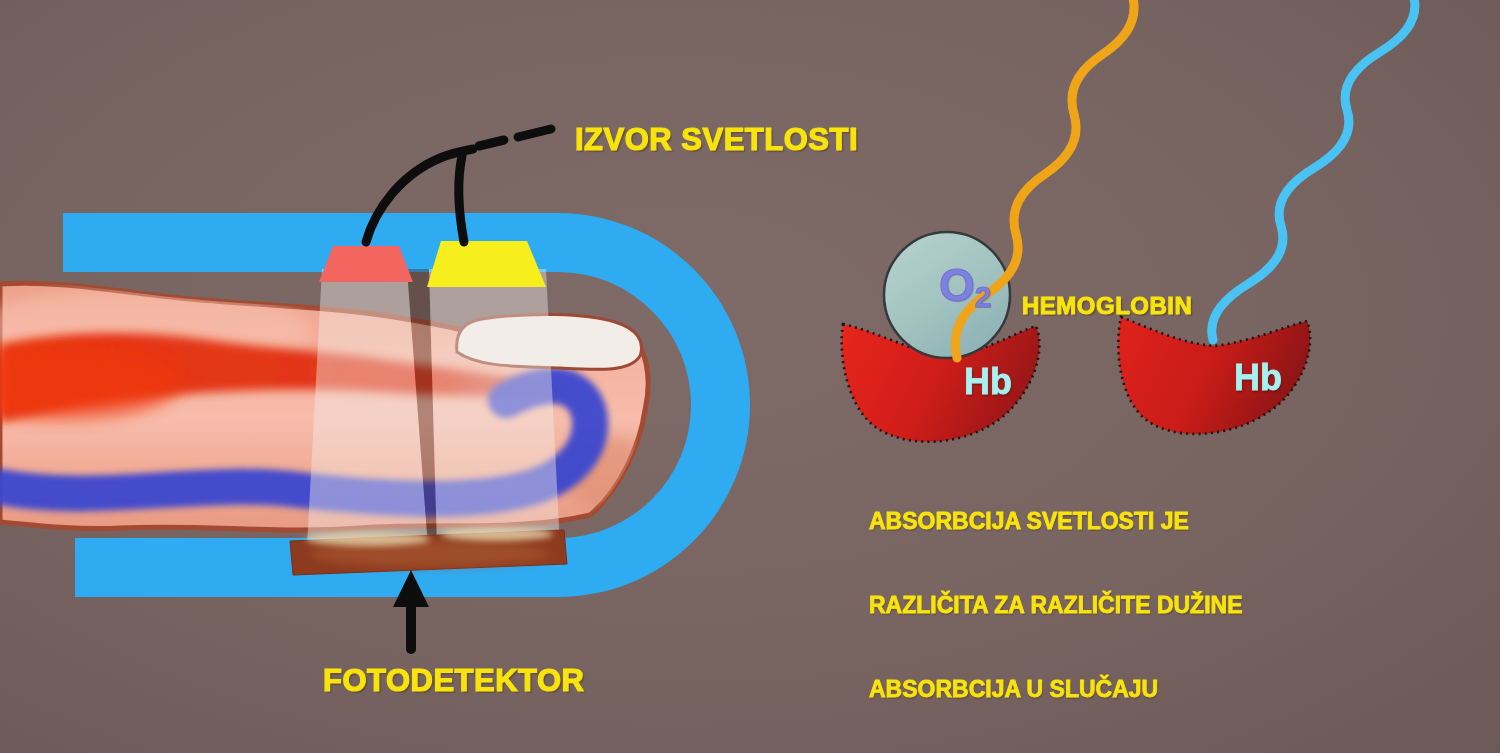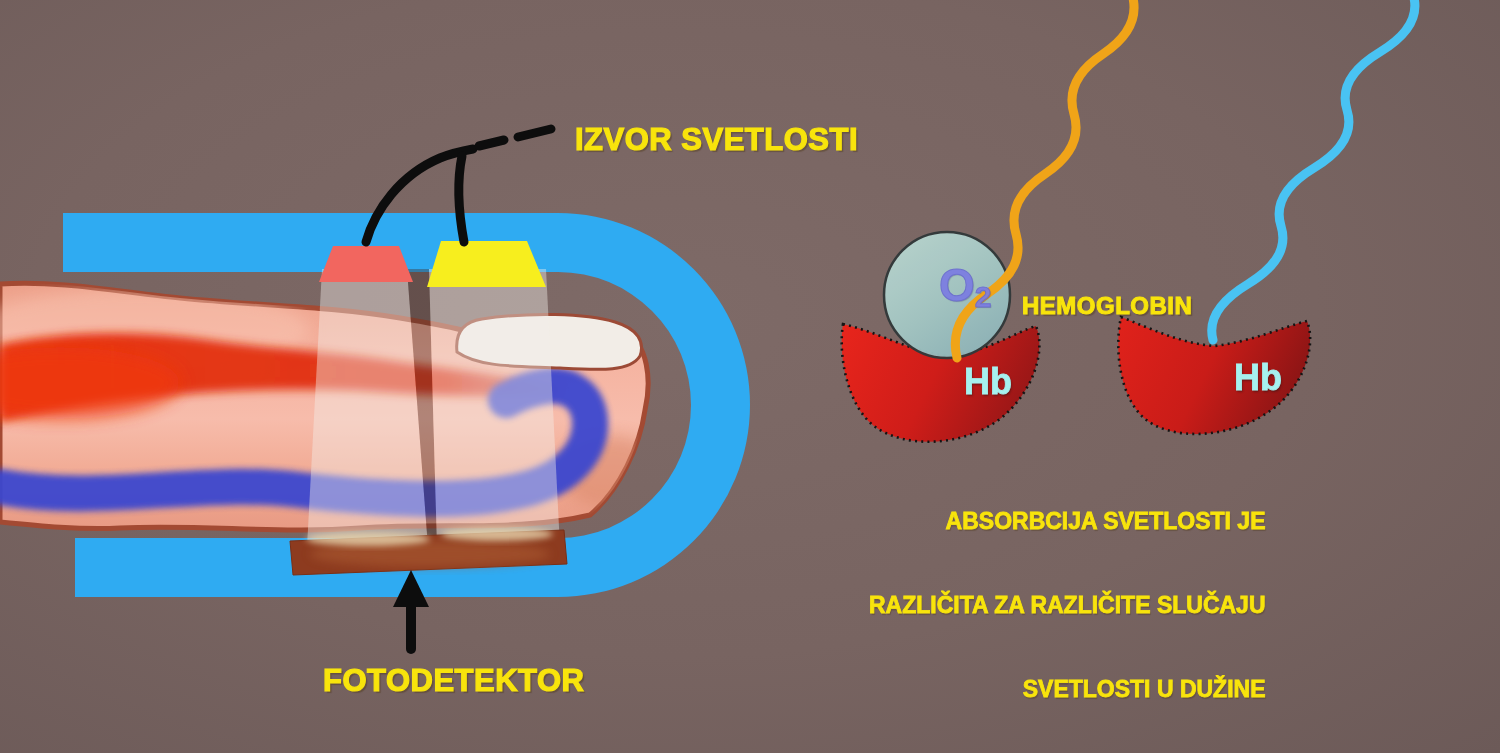--- a/index.html
+++ b/index.html
@@ -1,20 +1,19 @@
 <!DOCTYPE html>
 <html><head>
 <meta charset="utf-8">
 <style>
   html,body{margin:0;padding:0;background:#5a4c4a;}
   #stage{
     position:relative;width:1500px;height:753px;overflow:hidden;
     background:radial-gradient(ellipse at 45% 42%, #7e6a67 0%, #786461 55%, #6c5a58 100%);
     font-family:"Liberation Sans", sans-serif;
-    text-align:right;
   }
   #art{position:absolute;left:0;top:0;}
   .lbl{
     position:absolute;font-weight:700;color:#f8e40c;white-space:pre;
     -webkit-text-stroke:1.2px #f8e40c;
     text-shadow:2px 2px 1px rgba(70,45,10,0.35);
     letter-spacing:0.5px;
   }
   .lbl-big{font-size:31px;}
   .lbl-mid{font-size:24px;-webkit-text-stroke:1px #f8e40c;}
@@ -159,19 +158,19 @@
   <div class="lbl lbl-mid" style="left:1022px;top:292px;">HEMOGLOBIN</div>
 
   <div class="o2-lbl"><span>O</span><span class="o2-sub">2</span></div>
 
   <div class="hb-lbl" style="left:920px;top:361px;">Hb</div>
 
   <div class="hb-lbl" style="left:1190px;top:357px;">Hb</div>
 
   <div class="caption">
     <div>ABSORBCIJA SVETLOSTI JE</div>
-    <div>RAZLIČITA ZA RAZLIČITE SLUČAJU</div>
-    <div>SVETLOSTI U DUŽINE</div>
+    <div>RAZLIČITA ZA RAZLIČITE DUŽINE</div>
+    <div>ABSORBCIJA U SLUČAJU</div>
     
     
   </div>
 
 </div>
 
 </body></html>

